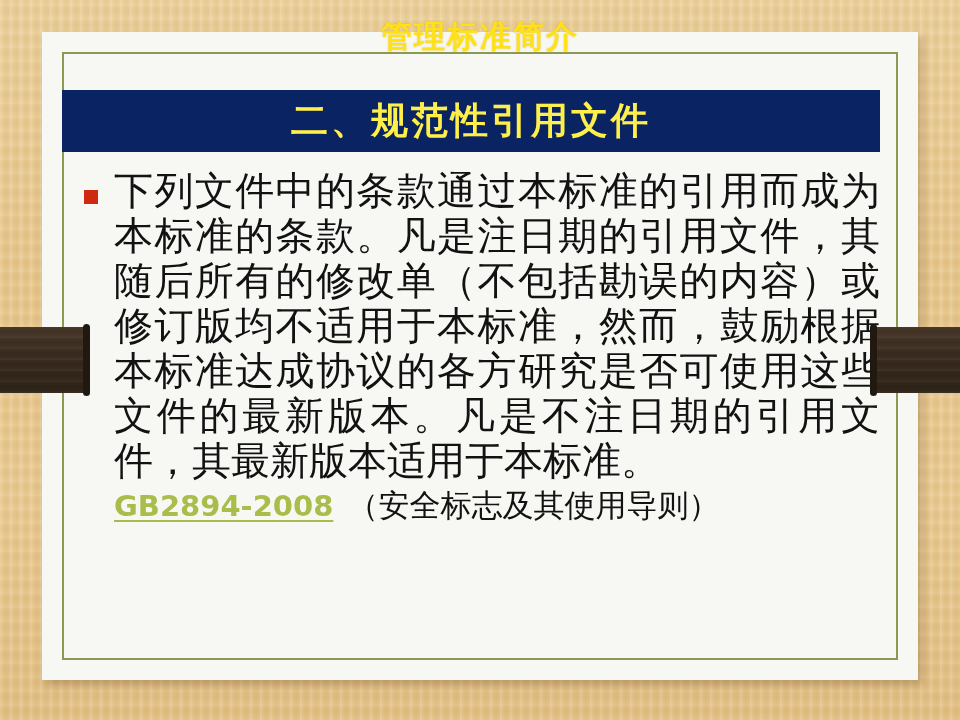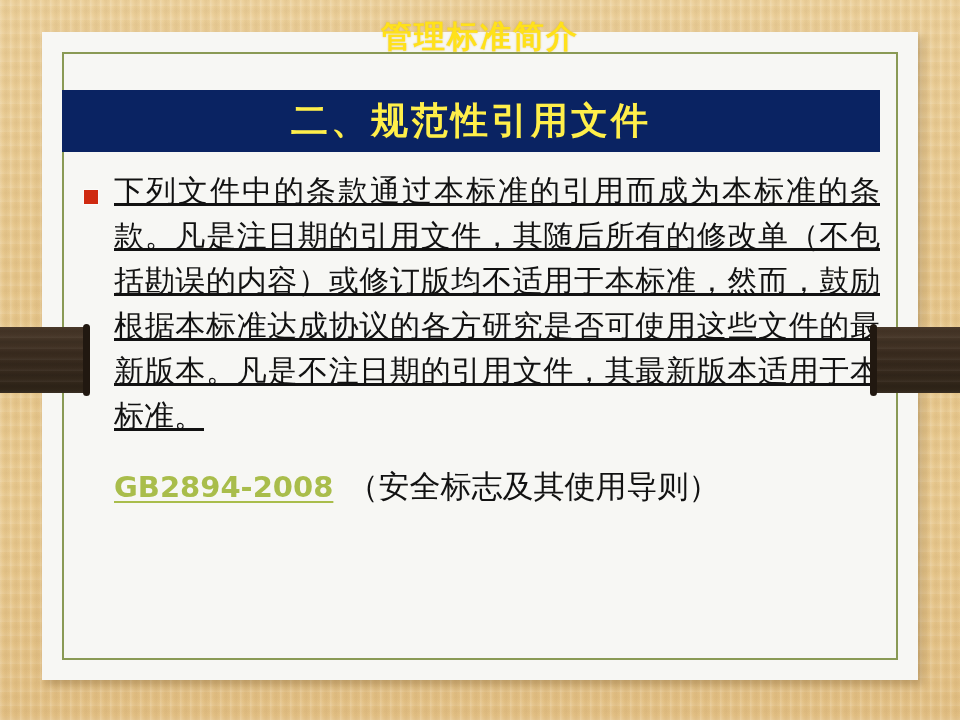--- a/index.html
+++ b/index.html
@@ -113,31 +113,29 @@
     position: absolute;
     left: 22px;
     top: 22px;
     width: 14px;
     height: 14px;
     background: #cf2a10;
     box-shadow: 0 0 0 1px rgba(255,255,255,0.5);
   }
   #bullet-paragraph {
     font-family: "DejaVu Serif", "Liberation Serif", serif;
-    font-size: 30px;
+    font-size: 39px;
     line-height: 45px;
     color: #121212;
     text-align: justify;
     text-justify: inter-ideograph;
     letter-spacing: 0px;
-    text-decoration: underline;
   }
 
   #reference-line {
-    margin-top: 26px;
     padding-left: 52px;
     font-family: "DejaVu Serif", "Liberation Serif", serif;
     font-size: 31px;
     line-height: 44px;
     color: #121212;
     white-space: nowrap;
   }
   #reference-link {
     font-family: "DejaVu Sans", "Liberation Sans", sans-serif;
     font-weight: bold;

